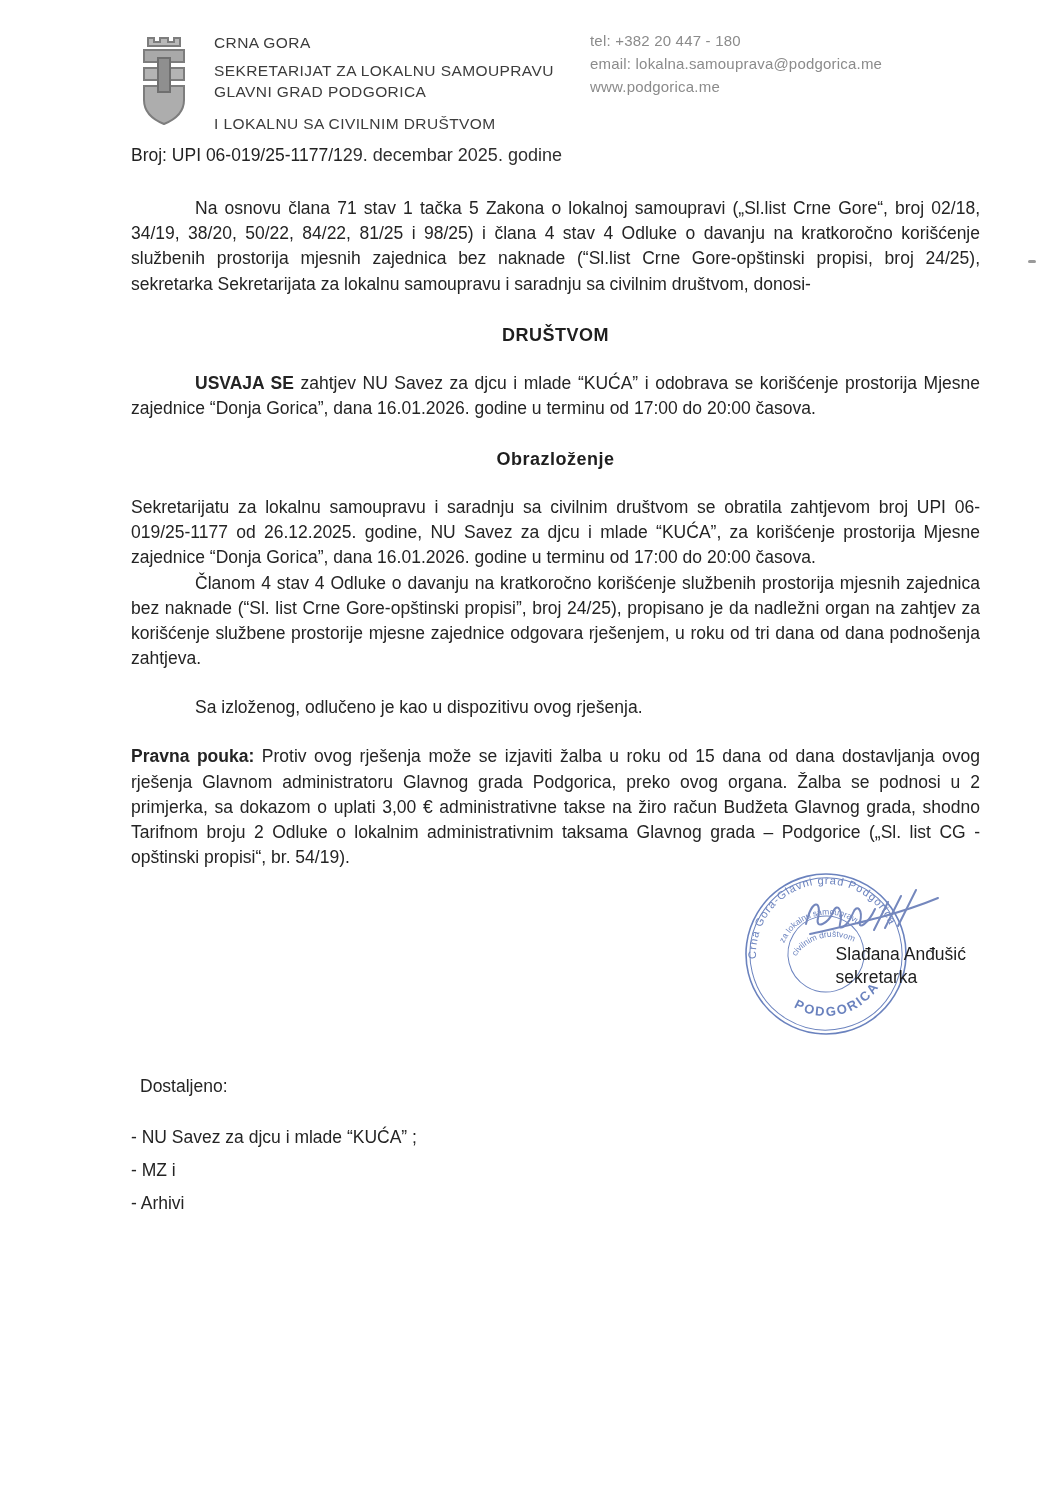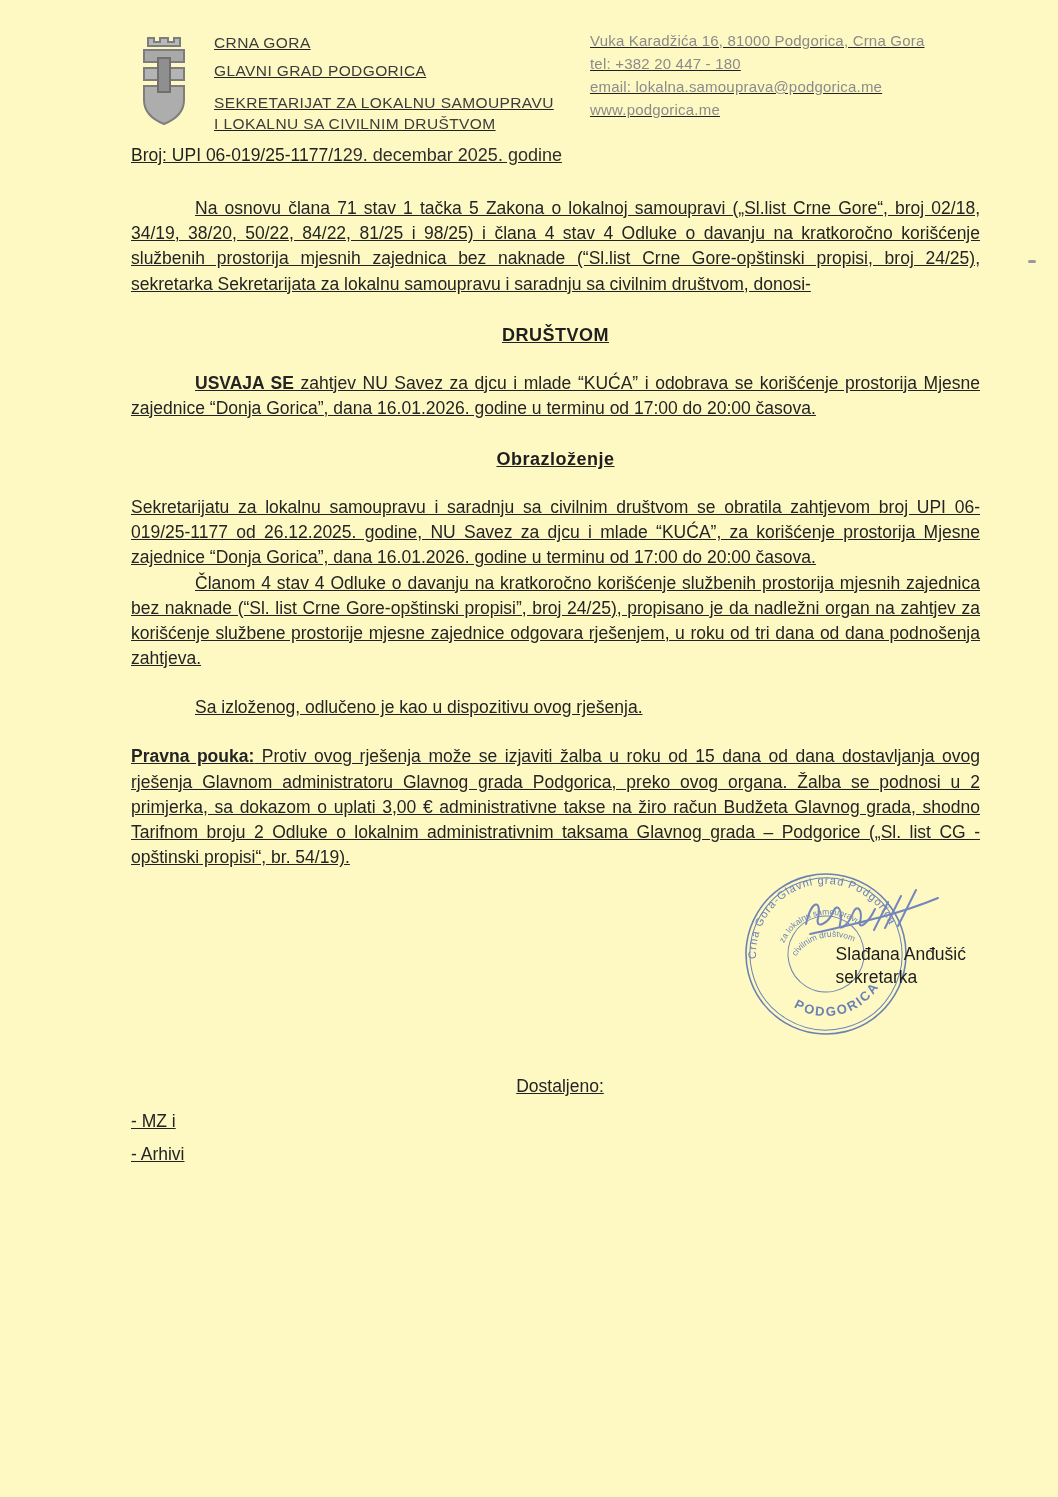--- a/index.html
+++ b/index.html
@@ -2,25 +2,24 @@
 <html><head>
 <meta charset="utf-8">
 <style>
   * { margin: 0; padding: 0; box-sizing: border-box; }
   html, body { background: #e8e8e8; }
   .page {
     position: relative;
     width: 1058px;
     height: 1497px;
     margin: 0 auto;
-    background: #fef9c3;
+    background: #ffffff;
     color: #222;
     font-family: "Liberation Sans", "DejaVu Sans", sans-serif;
     overflow: hidden;
-    text-decoration: underline;
   }
   
   .header {
     display: flex;
     padding: 30px 78px 0 138px;
   }
   .logo-box { width: 62px; flex: 0 0 62px; padding-top: 2px; }
   .org-block { width: 390px; flex: 0 0 390px; padding-left: 14px; padding-top: 4px; }
   .org-line { font-size: 15.5px; color: #3c3c3c; letter-spacing: 0.4px; }
   .org-line.l1 { margin-bottom: 10px; }
@@ -85,21 +84,21 @@
     font-size: 17.5px;
     color: #1d1d1d;
   }
   .sig-name { margin-bottom: 2px; }
   
   .distribution {
     padding: 0 78px 0 131px;
     font-size: 17.5px;
     color: #242424;
   }
-  .dist-label { padding-left: 9px; margin-bottom: 14px; text-align: center; }
+  .dist-label { padding-left: 9px; margin-bottom: 30px; }
   .dist-item { margin-bottom: 12px; }
   .scan-artifact {
     position: absolute;
     right: 22px;
     top: 260px;
     width: 8px;
     height: 3px;
     background: #9a9a9a;
     border-radius: 2px;
   }
@@ -119,26 +118,25 @@
           <rect x="6" y="18" width="40" height="12" fill="#a9a9a9"></rect>
           <rect x="6" y="36" width="40" height="12" fill="#b4b4b4"></rect>
           <path d="M6 54 h40 v14 q0 16 -20 24 q-20 -8 -20 -24 Z" fill="#adadad"></path>
 
           <rect x="20" y="26" width="12" height="34" fill="#8f8f8f" stroke="#6f6f6f"></rect>
         </g>
       </svg>
     </div>
     <div class="org-block">
       <div class="org-line l1">CRNA GORA</div>
+      <div class="org-line l3">SEKRETARIJAT ZA LOKALNU SAMOUPRAVU</div>
       <div class="org-line l2">GLAVNI GRAD PODGORICA</div>
-      <div class="org-line l3">SEKRETARIJAT ZA LOKALNU SAMOUPRAVU</div>
       <div class="org-line">I LOKALNU SA CIVILNIM DRUŠTVOM</div>
     </div>
     <div class="contact-block">
-      <div class="contact-line">Vuka Karadžića 16, 81000 Podgorica, Crna Gora</div>
       <div class="contact-line">tel: +382 20 447 - 180</div>
       <div class="contact-line">email: lokalna.samouprava@podgorica.me</div>
       <div class="contact-line">www.podgorica.me</div>
     </div>
   </div>
 
   <div class="ref-row">
     <div class="ref-number">Broj: UPI 06-019/25-1177/1</div>
     <div class="ref-date">29. decembar 2025. godine</div>
   </div>
@@ -199,19 +197,20 @@
     </svg>
 
     <div class="sig-text">
       <div class="sig-name">Slađana Anđušić</div>
       <div class="sig-role">sekretarka</div>
     </div>
   </div>
 
   <div class="distribution">
     <div class="dist-label">Dostaljeno:</div>
+    <div class="dist-item">- NU Savez za djcu i mlade “KUĆA” ;</div>
     <div class="dist-item">- MZ i</div>
     <div class="dist-item">- Arhivi</div>
   </div>
 
   <div class="scan-artifact"></div>
 
 </div>
 
 </body></html>

